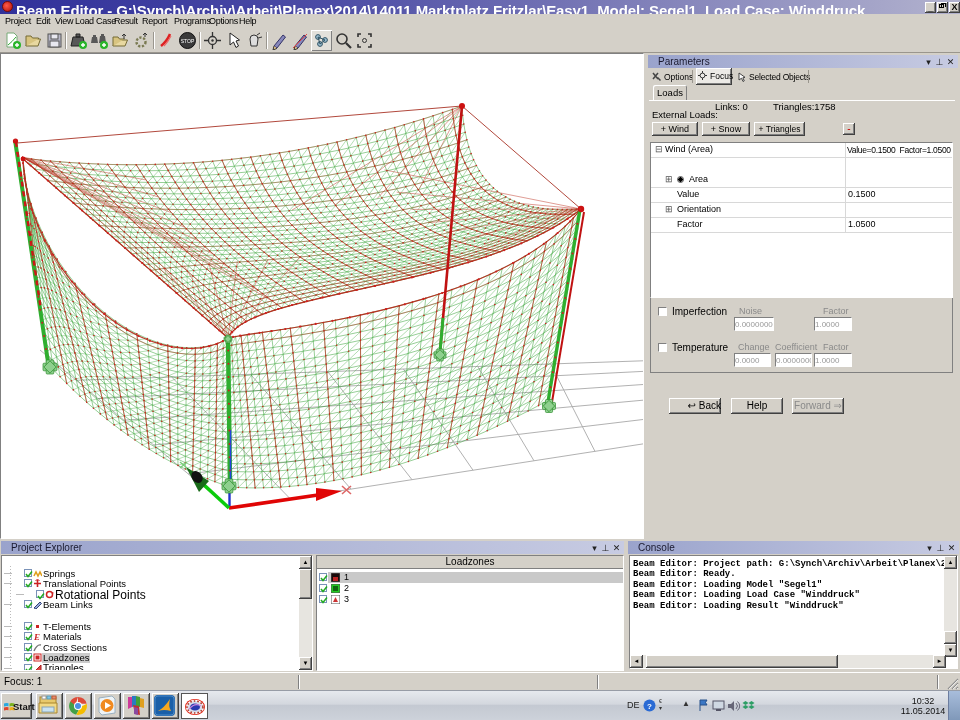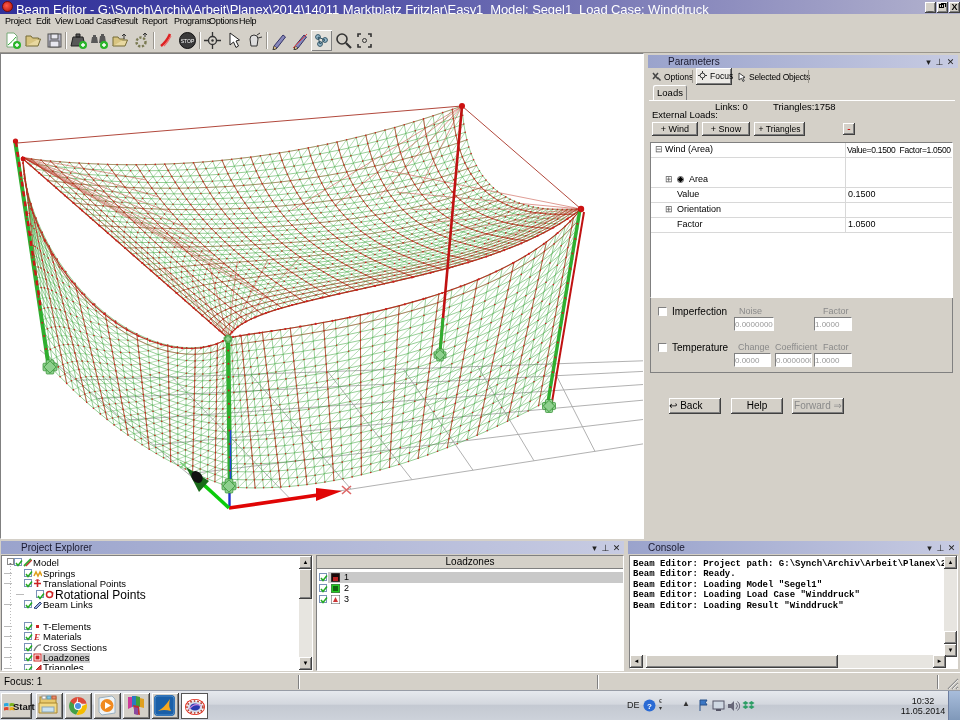--- a/index.html
+++ b/index.html
@@ -1,25 +1,25 @@
 <!DOCTYPE html>
 <html><head><meta charset="utf-8"><style>
 *{margin:0;padding:0;box-sizing:border-box}
 html,body{width:960px;height:720px;overflow:hidden;font-family:"Liberation Sans",sans-serif;background:#d4d0c8}
 .abs{position:absolute}
 .raised{background:#d4d0c8;box-shadow:inset -1px -1px 0 #404040,inset 1px 1px 0 #fff,inset -2px -2px 0 #808080}
 .sunk1{border:1px solid;border-color:#808080 #fff #fff #808080}
-.ptitle{font-size:10px;color:#1a1a30;line-height:13px;padding-left:20px;
+.ptitle{font-size:10px;color:#1a1a30;line-height:13px;padding-left:10px;
  background:linear-gradient(90deg,#9aa3cc,#c7cbe2)}
 .ptbtn{position:absolute;top:1px;font-size:9px;color:#222;width:11px;text-align:center}
 </style></head><body>
 
 <div class="abs" style="left:0;top:0;width:960px;height:14px;background:linear-gradient(90deg,#30309a 0%,#4d4da6 35%,#8585bb 70%,#b2b2ce 100%)">
  <div class="abs" style="left:2px;top:1px;width:11px;height:11px;border-radius:6px;background:radial-gradient(circle at 40% 40%,#ff5a4a,#b20f06);border:1px solid #7a0a04"></div>
- <div class="abs" style="left:16px;top:2px;font-size:13px;letter-spacing:-0.1px;font-weight:normal;color:#fff;white-space:nowrap">Beam Editor - G:\Synch\Archiv\Arbeit\Planex\2014\14011 Marktplatz Fritzlar\Easy1&nbsp; Model: Segel1&nbsp; Load Case: Winddruck</div>
+ <div class="abs" style="left:16px;top:2px;font-size:15px;letter-spacing:-0.1px;font-weight:bold;color:#fff;white-space:nowrap">Beam Editor - G:\Synch\Archiv\Arbeit\Planex\2014\14011 Marktplatz Fritzlar\Easy1&nbsp; Model: Segel1&nbsp; Load Case: Winddruck</div>
  <div class="abs raised" style="left:925px;top:2px;width:11px;height:11px;font-size:8px;text-align:center;line-height:14px;font-weight:bold">_</div>
  <div class="abs raised" style="left:937px;top:2px;width:11px;height:11px">
       <div class="abs" style="left:2px;top:2px;width:5px;height:4px;border:1px solid #000"></div>
       <div class="abs" style="left:4px;top:1px;width:5px;height:4px;border:1px solid #000;border-bottom:none"></div>
     </div>
  <div class="abs raised" style="left:949px;top:2px;width:11px;height:11px;font-size:9px;text-align:center;line-height:10px;font-weight:bold">X</div>
 </div>
 
 <div class="abs" style="left:0;top:14px;width:960px;height:14px;background:#d4d0c8;font-size:9px;letter-spacing:-0.3px;color:#000">
  <span style="position:absolute;left:5px;top:2px">Project</span>
@@ -287,42 +287,31 @@
      <div class="abs sunk1" style="left:163px;top:19px;width:38px;height:14px;background:#fff;font-size:8px;color:#999;line-height:13px;overflow:hidden">1.0000</div>
      <div class="abs sunk1" style="left:7px;top:45px;width:9px;height:9px;background:#fff"></div>
      <div class="abs" style="left:21px;top:44px;font-size:10px">Temperature</div>
      <div class="abs" style="left:87px;top:44px;font-size:9px;color:#8a8a8a">Change</div>
      <div class="abs" style="left:124px;top:44px;font-size:9px;color:#8a8a8a">Coefficient</div>
      <div class="abs" style="left:172px;top:44px;font-size:9px;color:#8a8a8a">Factor</div>
      <div class="abs sunk1" style="left:83px;top:55px;width:37px;height:14px;background:#fff;font-size:8px;color:#999;line-height:13px;overflow:hidden">0.0000</div>
      <div class="abs sunk1" style="left:124px;top:55px;width:37px;height:14px;background:#fff;font-size:8px;color:#999;line-height:13px;overflow:hidden">0.0000000</div>
      <div class="abs sunk1" style="left:163px;top:55px;width:38px;height:14px;background:#fff;font-size:8px;color:#999;line-height:13px;overflow:hidden">1.0000</div>
    </div>
-   <div class="abs raised" style="left:20px;top:297px;width:52px;height:16px;font-size:10px;text-align:left;line-height:15px">↩&nbsp;Back</div>
+   <div class="abs raised" style="left:20px;top:297px;width:52px;height:16px;font-size:10px;text-align:right;line-height:15px">↩&nbsp;Back</div>
    <div class="abs raised" style="left:82px;top:297px;width:52px;height:16px;font-size:10px;text-align:center;line-height:15px">Help</div>
    <div class="abs raised" style="left:143px;top:297px;width:52px;height:16px;font-size:10px;text-align:center;line-height:15px;color:#8a8a8a">Forward&nbsp;⇒</div>
  </div>
 </div>
 
 <div class="abs" style="left:0;top:540px;width:625px;height:132px;background:#d4d0c8">
  <div class="ptitle abs" style="left:1px;top:1px;width:623px;height:13px">Project Explorer
    <span class="ptbtn" style="right:24px">▾</span><span class="ptbtn" style="right:13px">⊥</span><span class="ptbtn" style="right:2px">✕</span>
  </div>
  <div class="abs sunk1" style="left:1px;top:15px;width:312px;height:116px;background:#fff;overflow:hidden">
-<div class="abs" style="left:0;top:2px;width:100%;height:10px;font-size:9.5px;line-height:10px">
-        <span style="position:absolute;left:5px;top:0;width:7px;height:7px;border:1px solid #888;background:#fff;font-size:7px;line-height:7px;text-align:center">-</span>
-        <span style="position:absolute;left:12px;top:0;width:8px;height:8px;border:1px solid #7a92b8;background:#fff"><svg width="8" height="8">
-            <path d="M1,4 l2,2.5 L7,1.5" stroke="#2a2" stroke-width="1.5" fill="none"></path>
-          </svg></span>
-        <svg width="9" height="9" style="position:absolute;left:21px;top:0">
-          <path d="M1,8 L8,1" stroke="#3a3" stroke-width="2"></path>
-          <path d="M3,8 L9,2" stroke="#c33" stroke-width="1.2"></path>
-        </svg>
-        <span style="position:absolute;left:30px;top:0;padding:0 1px">Model</span>
-      </div>
 <div class="abs" style="left:0;top:12.6px;width:100%;height:10px;font-size:9.5px;line-height:10px">
         <span style="position:absolute;left:2px;top:4px;width:8px;height:1px;background:#bbb"></span>
         <span style="position:absolute;left:22px;top:0;width:8px;height:8px;border:1px solid #7a92b8;background:#fff"><svg width="8" height="8">
             <path d="M1,4 l2,2.5 L7,1.5" stroke="#2a2" stroke-width="1.5" fill="none"></path>
           </svg></span>
         <svg width="9" height="9" style="position:absolute;left:31px;top:0">
           <path d="M1,7 l2-4 2,4 2-4 2,4" stroke="#e0a020" stroke-width="1.6" fill="none"></path>
         </svg>
         <span style="position:absolute;left:40px;top:0;padding:0 1px">Springs</span>
       </div>

